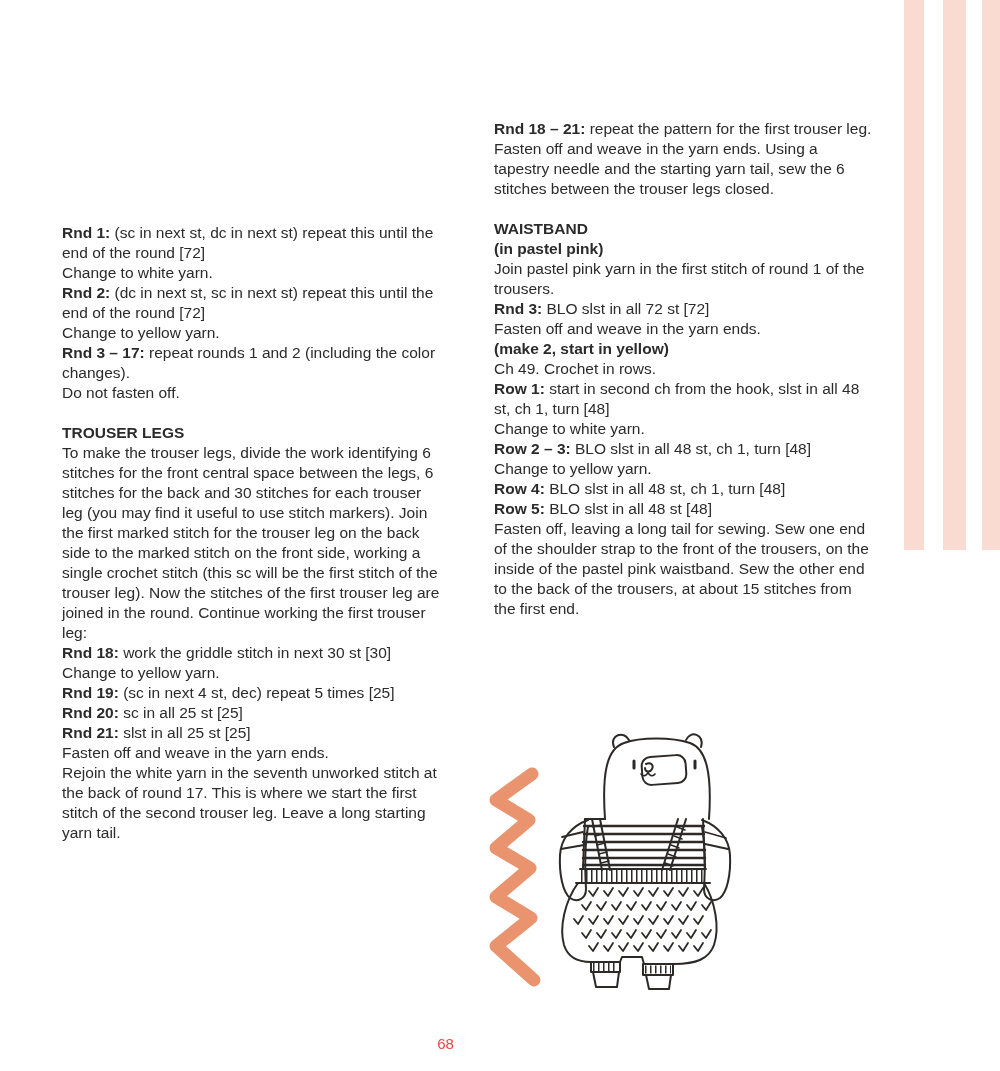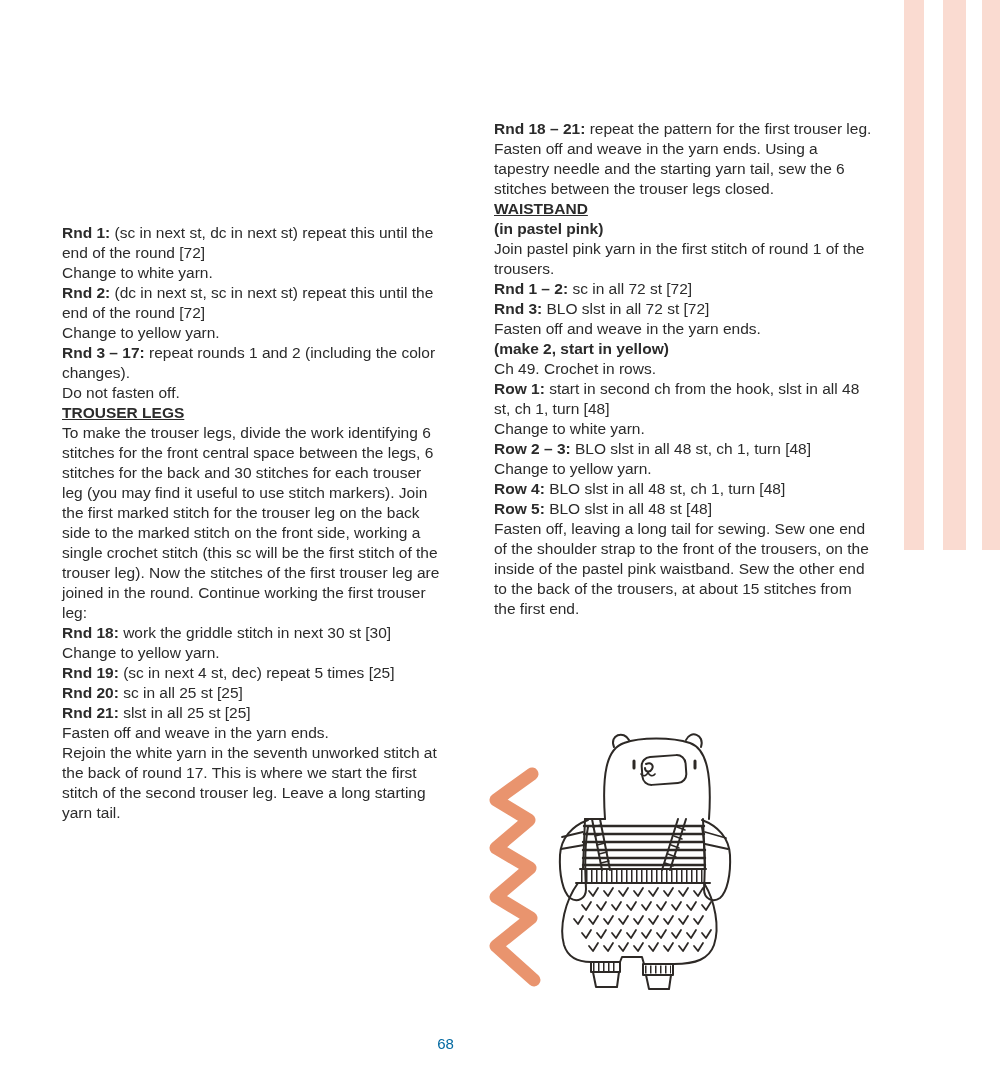--- a/index.html
+++ b/index.html
@@ -11,29 +11,29 @@
   .stripe{position:absolute;top:0;height:550px;}
   .stripe.s1{left:904px;width:20px;}
   .stripe.s2{left:943px;width:23px;}
   .stripe.s3{left:982px;width:18px;}
   
   .col{position:absolute;width:380px;}
   .col-left{left:62px;top:223px;}
   .col-right{left:494px;top:119px;}
   .col p{margin:0;font-size:15.5px;line-height:20px;letter-spacing:0;}
   .col p.heading{font-weight:bold;}
-  .col p.space-before{text-decoration:underline;}
+  .col p.space-before{margin-top:20px;}
   .col b{font-weight:bold;}
   
   .zigzag{position:absolute;left:482px;top:765px;}
   
   .bear{position:absolute;left:548px;top:731px;}
   
   .pagenum{position:absolute;left:0;top:1035px;width:891px;text-align:center;
-    font-size:15px;line-height:18px;color:#0369a1;}
+    font-size:15px;line-height:18px;color:#ef4444;}
 </style>
 </head>
 <body style="color: rgb(43, 43, 43);">
 
 <div class="stripe s1" style="background: rgb(250, 219, 209);"></div>
 <div class="stripe s2" style="background: rgb(250, 219, 209);"></div>
 <div class="stripe s3" style="background: rgb(250, 219, 209);"></div>
 
 <div class="col col-left" id="col-left">
     <p class="line"><b>Rnd 1: </b><span>(sc in next st, dc in next st) repeat this until the end of the round [72]</span></p>
@@ -51,21 +51,20 @@
     <p class="line"><b>Rnd 21: </b><span>slst in all 25 st [25]</span></p>
     <p class="line"><span>Fasten off and weave in the yarn ends.</span></p>
     <p class="line"><span>Rejoin the white yarn in the seventh unworked stitch at the back of round 17. This is where we start the first stitch of the second trouser leg. Leave a long starting yarn tail.</span></p>
   </div>
 <div class="col col-right" id="col-right">
     <p class="line"><b>Rnd 18 – 21: </b><span>repeat the pattern for the first trouser leg.</span></p>
     <p class="line"><span>Fasten off and weave in the yarn ends. Using a tapestry needle and the starting yarn tail, sew the 6 stitches between the trouser legs closed.</span></p>
     <p class="heading space-before"><b>WAISTBAND</b></p>
     <p class="heading"><b>(in pastel pink)</b></p>
     <p class="line"><span>Join pastel pink yarn in the first stitch of round 1 of the trousers.</span></p>
-    <p class="line"><b>Rnd 1 – 2: </b><span>sc in all 72 st [72]</span></p>
     <p class="line"><b>Rnd 3: </b><span>BLO slst in all 72 st [72]</span></p>
     <p class="line"><span>Fasten off and weave in the yarn ends.</span></p>
     <p class="heading"><b>(make 2, start in yellow)</b></p>
     <p class="line"><span>Ch 49. Crochet in rows.</span></p>
     <p class="line"><b>Row 1: </b><span>start in second ch from the hook, slst in all 48 st, ch 1, turn [48]</span></p>
     <p class="line"><span>Change to white yarn.</span></p>
     <p class="line"><b>Row 2 – 3: </b><span>BLO slst in all 48 st, ch 1, turn [48]</span></p>
     <p class="line"><span>Change to yellow yarn.</span></p>
     <p class="line"><b>Row 4: </b><span>BLO slst in all 48 st, ch 1, turn [48]</span></p>
     <p class="line"><b>Row 5: </b><span>BLO slst in all 48 st [48]</span></p>

